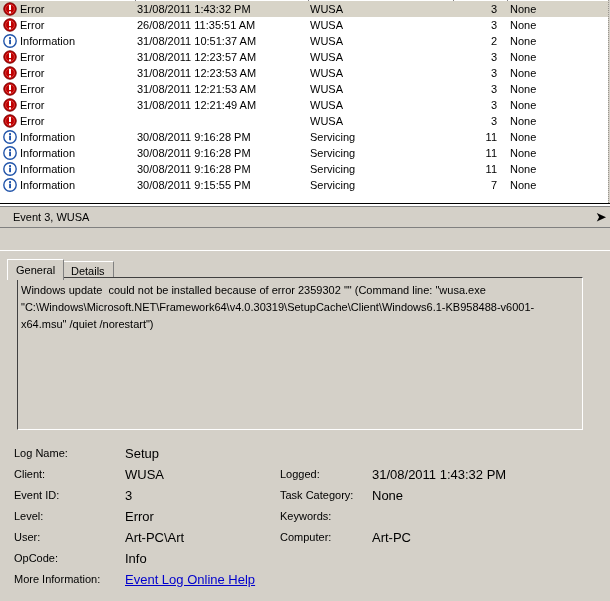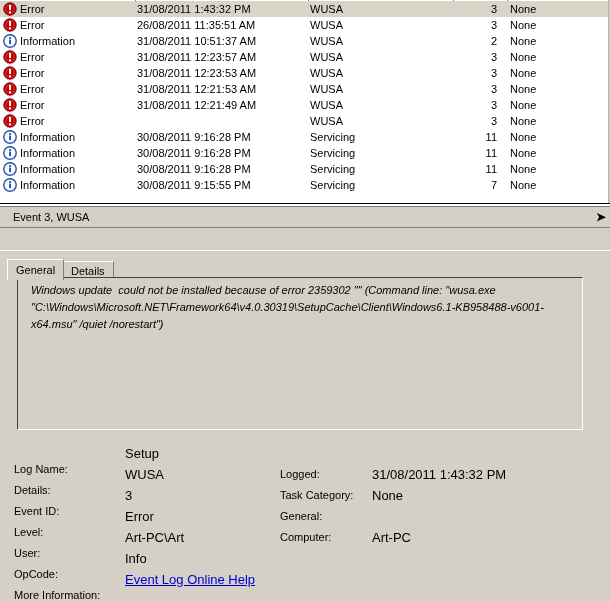--- a/index.html
+++ b/index.html
@@ -178,28 +178,27 @@
     background: #d4d0c8;
     border-top: 1px solid #404040;
     border-left: 1px solid #404040;
     border-right: 1px solid #ffffff;
     border-bottom: 1px solid #ffffff;
     box-sizing: border-box;
     overflow: hidden;
   }
   #message-text {
     position: absolute;
-    left: 13px;
+    left: 3px;
     top: 4px;
     width: 556px;
     font-size: 11px;
     line-height: 17px;
     white-space: pre-wrap;
     word-break: break-word;
-    font-style: italic;
   }
 
   
   #metadata {
     position: absolute;
     left: 0;
     top: 443px;
     width: 610px;
     height: 158px;
   }
@@ -210,21 +209,21 @@
     white-space: nowrap;
   }
   .meta-label {
     position: absolute;
     font-size: 11px;
   }
   .meta-value {
     position: absolute;
     font-size: 13px;
   }
-  .col-left  .meta-label { left: 14px; margin-top: 16px; }
+  .col-left  .meta-label { left: 14px; }
   .col-left  .meta-value { left: 125px; }
   .col-right .meta-label { left: 280px; }
   .col-right .meta-value { left: 372px; }
 
   #help-link {
     color: #0000cc;
     text-decoration: underline;
     cursor: pointer;
   }
 </style>
@@ -433,21 +432,21 @@
   <div id="message-text">Windows update  could not be installed because of error 2359302 "" (Command line: "wusa.exe "C:\Windows\Microsoft.NET\Framework64\v4.0.30319\SetupCache\Client\Windows6.1-KB958488-v6001-x64.msu" /quiet /norestart")</div>
 </div>
 
 <div id="metadata">
   <div id="meta-left">
       <div class="meta-row col-left" style="top: 0px;">
         <span class="meta-label">Log Name:</span>
         <span class="meta-value">Setup</span>
       </div>
       <div class="meta-row col-left" style="top: 21px;">
-        <span class="meta-label">Details:</span>
+        <span class="meta-label">Client:</span>
         <span class="meta-value">WUSA</span>
       </div>
       <div class="meta-row col-left" style="top: 42px;">
         <span class="meta-label">Event ID:</span>
         <span class="meta-value">3</span>
       </div>
       <div class="meta-row col-left" style="top: 63px;">
         <span class="meta-label">Level:</span>
         <span class="meta-value">Error</span>
       </div>
@@ -463,21 +462,21 @@
   <div id="meta-right">
       <div class="meta-row col-right" style="top: 21px;">
         <span class="meta-label">Logged:</span>
         <span class="meta-value">31/08/2011 1:43:32 PM</span>
       </div>
       <div class="meta-row col-right" style="top: 42px;">
         <span class="meta-label">Task Category:</span>
         <span class="meta-value">None</span>
       </div>
       <div class="meta-row col-right" style="top: 63px;">
-        <span class="meta-label">General:</span>
+        <span class="meta-label">Keywords:</span>
         <span class="meta-value"></span>
       </div>
       <div class="meta-row col-right" style="top: 84px;">
         <span class="meta-label">Computer:</span>
         <span class="meta-value">Art-PC</span>
       </div>
     </div>
   <div class="meta-row col-left" style="top:126px;">
     <span class="meta-label">More Information:</span>
     <span class="meta-value" id="help-link">Event Log Online Help</span>

